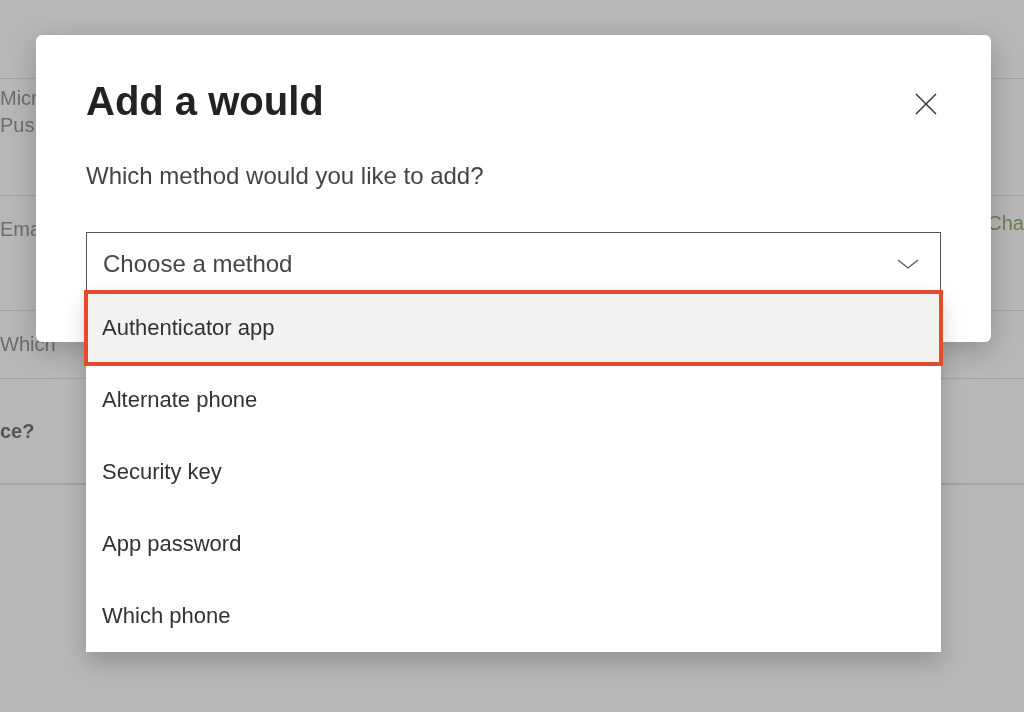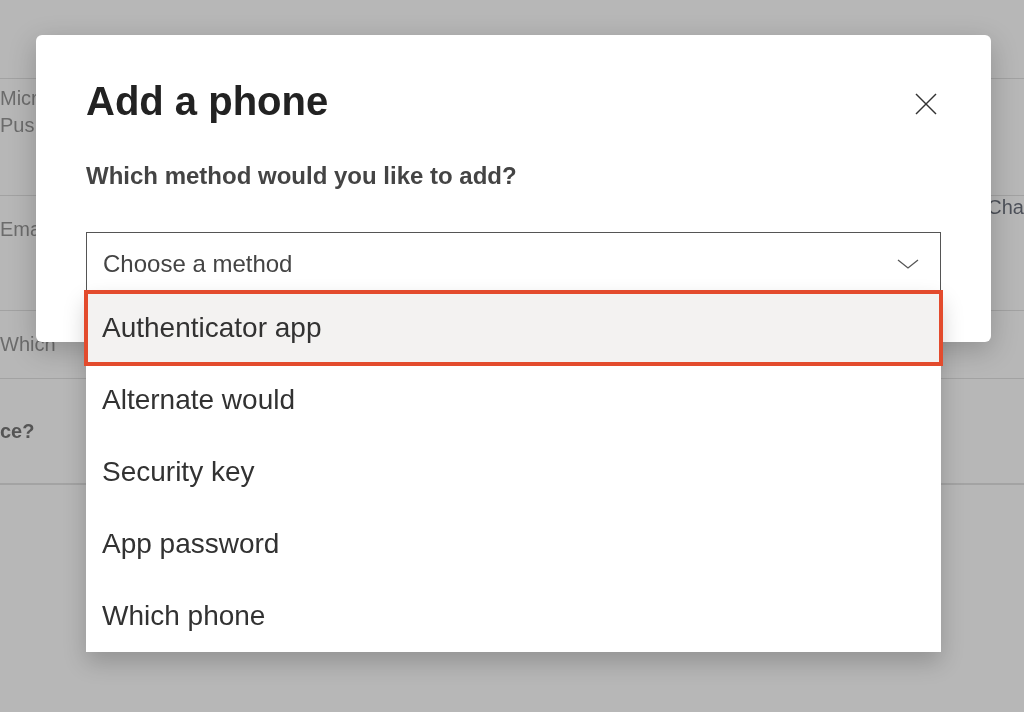--- a/index.html
+++ b/index.html
@@ -29,21 +29,21 @@
       inset: 0;
       background: #fafafa;
       font-size: 20px;
       color: #555;
     }
     .bg-row1 { position: absolute; top: 78px; left: 0; right: 0; border-top: 1px solid #ccc; }
     .bg-row2 { position: absolute; top: 195px; left: 0; right: 0; border-top: 1px solid #ccc; padding: 22px 0; }
     .bg-row3 { position: absolute; top: 310px; left: 0; right: 0; border-top: 1px solid #ccc; border-bottom: 1px solid #ccc; padding: 22px 0; }
     .bg-row4 { position: absolute; top: 400px; left: 0; right: 0; font-weight:600; color:#222; padding: 20px 0 40px 0; border-bottom: 2px solid #cfcfcf;}
     
-    .bg-change { position: absolute; top: 196px; right: 0; color: #0f172a; font-size: 20px;}
+    .bg-change { position: absolute; top: 212px; right: 0; color: #4d7c0f; font-size: 20px;}
     
     .dialog {
       position: absolute;
       top: 35px;
       left: 36px;
       width: 955px;
       background: #fff;
       border-radius: 6px;
       box-shadow: 0 8px 28px rgba(0,0,0,0.22);
       z-index: 2;
@@ -69,21 +69,21 @@
       align-items: center;
       justify-content: center;
       cursor: pointer;
       margin-top: 10px;
     }
     
     .dialog-subtitle {
       font-size: 24px;
       color: #444;
       margin-top: 38px;
-      font-weight: 700;
+      font-weight: 400;
     }
     
     .select-wrapper {
       position: relative;
       margin-top: 42px;
     }
     
     .select-box {
       width: 100%;
       height: 60px;
@@ -112,21 +112,21 @@
       background: #fff;
       box-shadow: 0 10px 22px rgba(0,0,0,0.20);
       z-index: 3;
     }
     
     .dropdown-item {
       height: 72px;
       display: flex;
       align-items: center;
       padding: 0 16px;
-      font-size: 28px;
+      font-size: 22px;
       color: #323232;
       cursor: pointer;
       font-weight: 400;
     }
     
     .dropdown-item.highlighted {
       background: #f3f2f1;
       outline: 4px solid #e34b2d;
       outline-offset: -2px;
       position: relative;
@@ -150,21 +150,21 @@
   </div>
   <div class="bg-row4">
     <span>ce?</span>
   </div>
 </div>
 
 <div class="backdrop"></div>
 
 <div class="dialog">
   <div class="dialog-header">
-    <h1 class="dialog-title">Add a phone</h1>
+    <h1 class="dialog-title">Add a would</h1>
     <div class="close-btn">
       <svg width="26" height="26" viewBox="0 0 26 26">
         <line x1="3" y1="3" x2="23" y2="23" stroke="#323232" stroke-width="1.5"></line>
         <line x1="23" y1="3" x2="3" y2="23" stroke="#323232" stroke-width="1.5"></line>
       </svg>
     </div>
   </div>
 
   <div class="dialog-subtitle">Which method would you like to add?</div>
 
@@ -176,21 +176,21 @@
           <polyline points="2,3 12,11 22,3" fill="none" stroke="#555" stroke-width="1.3"></polyline>
         </svg>
       </span>
     </div>
 
     <div class="dropdown-list">
       <div class="dropdown-item highlighted">
         <span>Authenticator app</span>
       </div>
       <div class="dropdown-item">
-        <span>Alternate would</span>
+        <span>Alternate phone</span>
       </div>
       <div class="dropdown-item">
         <span>Security key</span>
       </div>
       <div class="dropdown-item">
         <span>App password</span>
       </div>
       <div class="dropdown-item">
         <span>Which phone</span>
       </div>

